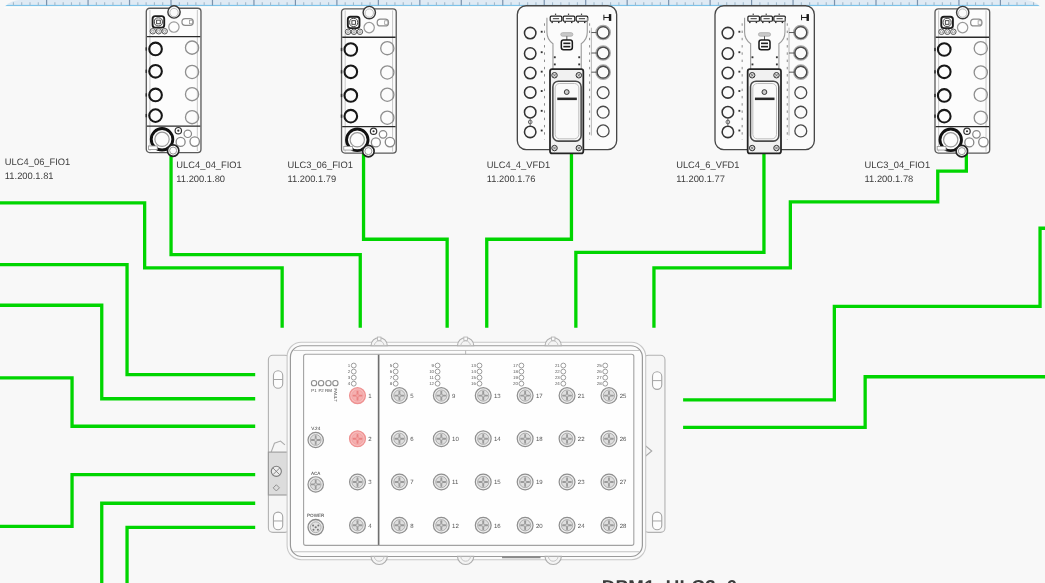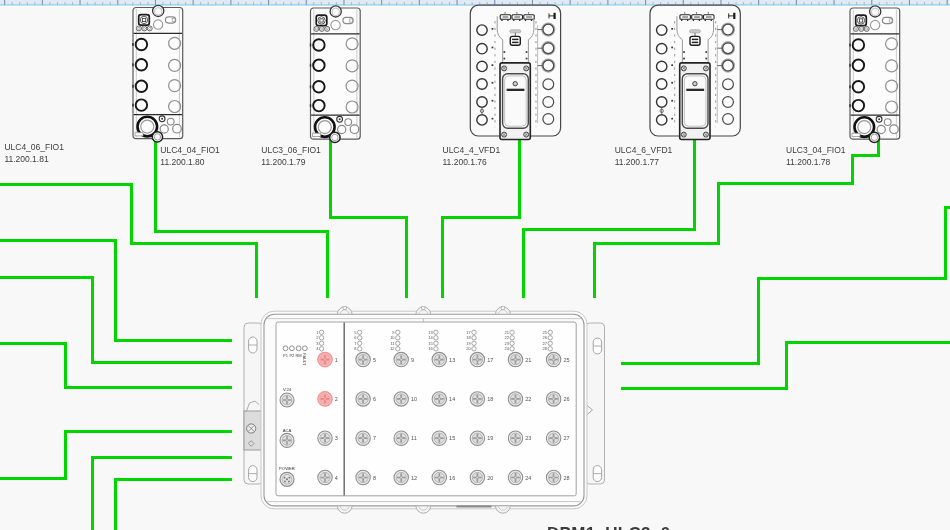--- a/index.html
+++ b/index.html
@@ -1,15 +1,15 @@
 <!DOCTYPE html>
 <html><head><meta charset="utf-8">
 <style>
 html,body{margin:0;padding:0;background:#f8f8f8;}
-#c{position:relative;width:950px;height:530px;overflow:hidden;background:#f8f8f8;font-family:"Liberation Sans",sans-serif;}
+#c{position:relative;width:950px;height:530px;overflow:hidden;background:#f8f8f8;font-family:"Liberation Sans",sans-serif;border-radius:18px;}
 </style></head>
 <body>
 <div id="c">
 <svg width="950" height="530" viewBox="0 0 950 530" font-family="Liberation Sans, sans-serif">
 <defs>
 <g id="pgray">
 <circle r="7.2" fill="#ececec" stroke="#8f8f8f" stroke-width="1.1"></circle>
 <circle r="5.1" fill="#dedede" stroke="#a6a6a6" stroke-width=".8"></circle>
 <g stroke="#9a9a9a" stroke-width="1.7" stroke-linecap="round">
 <line x1="0" y1="-3.6" x2="0" y2="3.6"></line>

